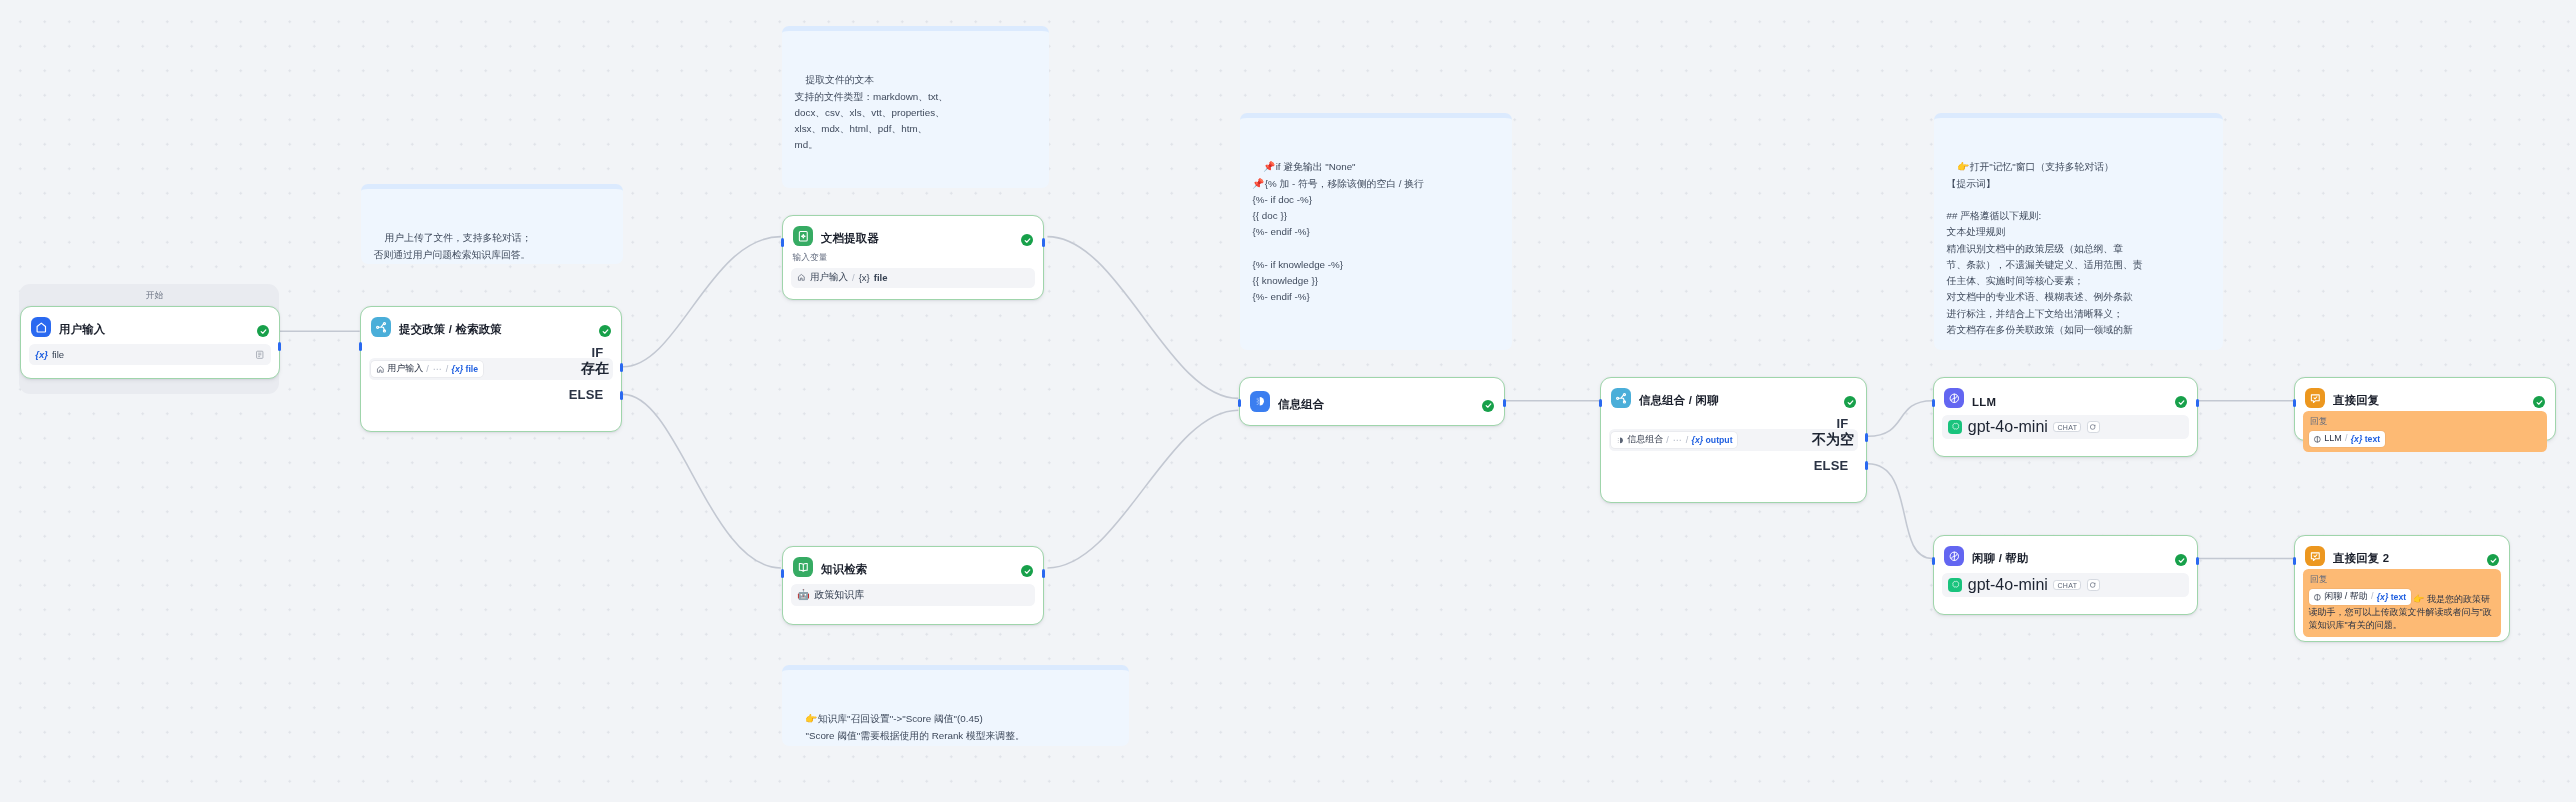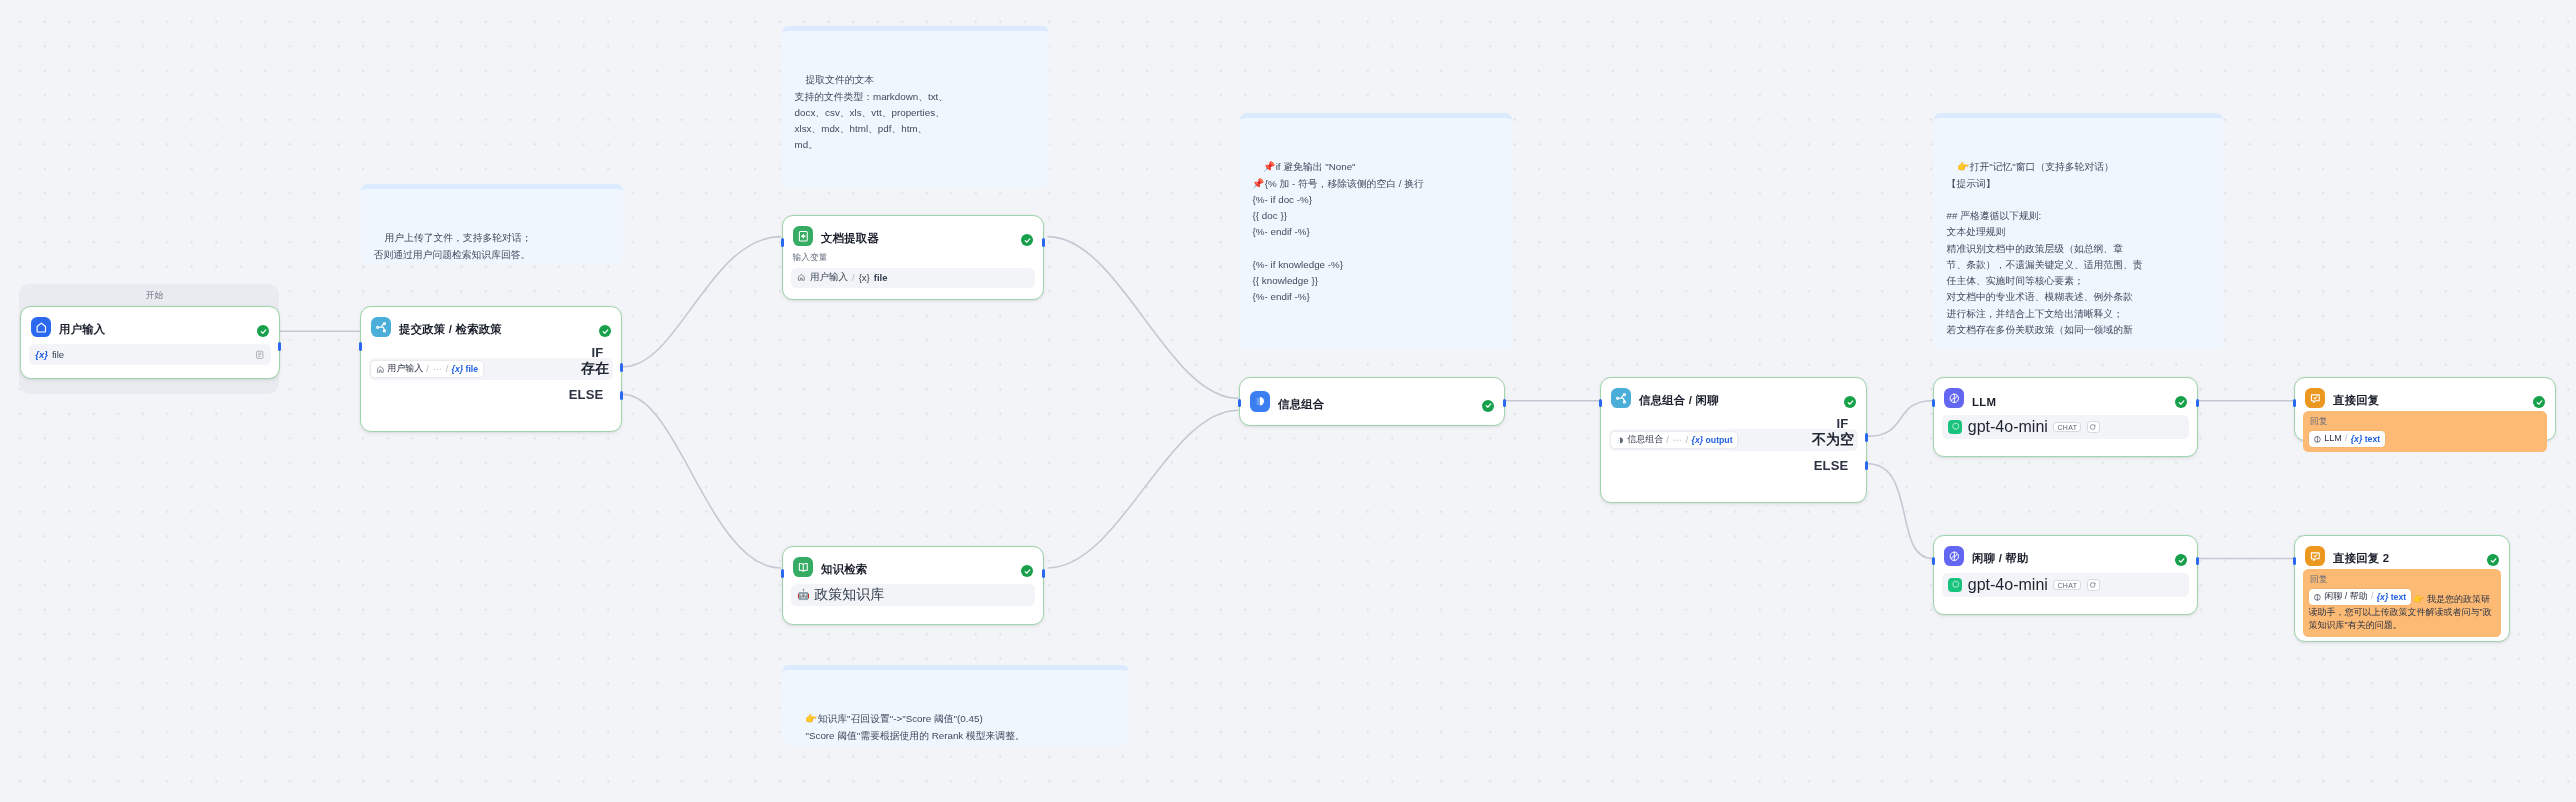--- a/index.html
+++ b/index.html
@@ -307,21 +307,21 @@
       </span>
       <span class="node-title">知识检索</span>
       <span class="check">
         <svg viewBox="0 0 24 24" fill="none" stroke="#fff" stroke-width="4" stroke-linecap="round" stroke-linejoin="round">
             <path d="M4 12.5 9.5 18 20 6.5"></path>
           </svg>
       </span>
     </div>
     <div class="field" style="height:22px;">
       <span style="font-size:10.3px;line-height:1;">🤖</span>
-      <span style="font-size:14px;text-align:center;">政策知识库</span>
+      <span style="font-size:10px;text-align:center;">政策知识库</span>
     </div>
     <span class="port" style="left:-1.6px; top:22px;"></span>
     <span class="port" style="right:-1.6px; top:22px;"></span>
   </div>
 
   <div class="node" style="left:1239px; top:377px; width:266px; height:49px; display:flex; align-items:center;">
     <div class="node-head" style="width:100%;">
       <span class="node-icon" style="background:#3b7ef0;">
         <svg viewBox="0 0 24 24" fill="#fff">
             <path d="M11 4a8 8 0 0 1 0 16z"></path>

